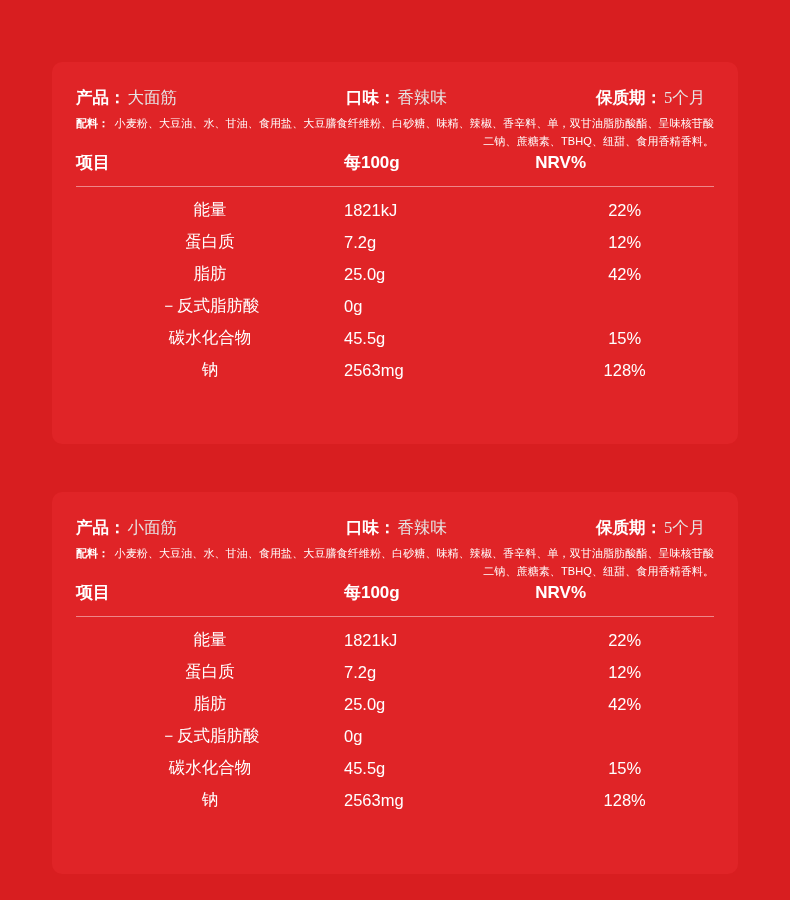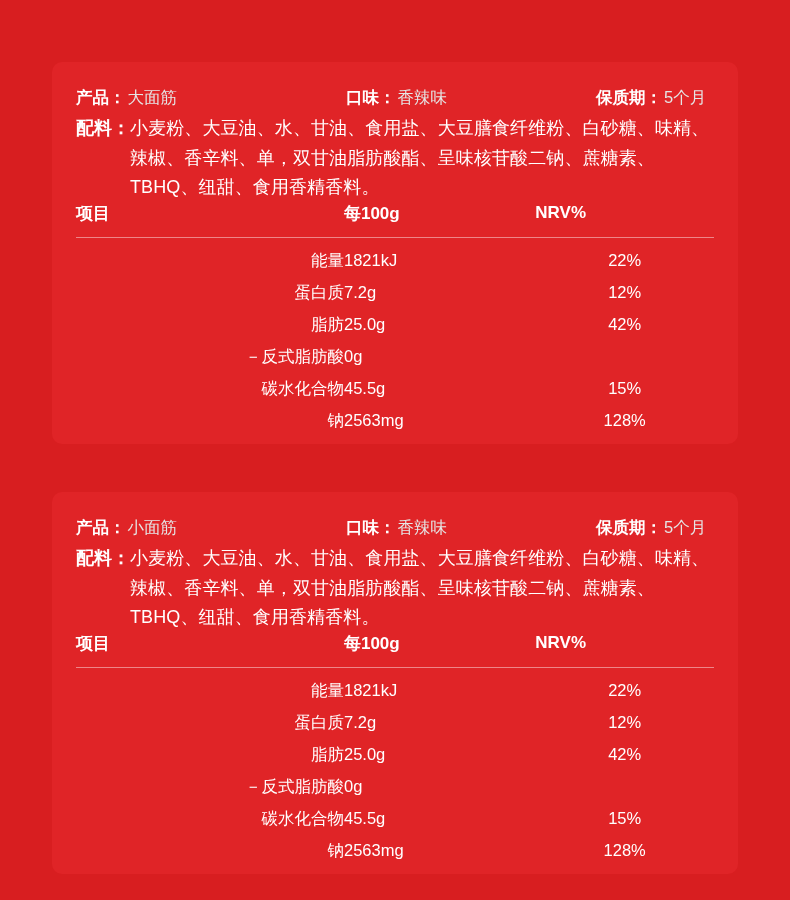--- a/index.html
+++ b/index.html
@@ -40,46 +40,47 @@
     font-size: 16.5px;
     line-height: 1.6;
     white-space: nowrap;
   }
   .head-cell {
     display: flex;
     align-items: baseline;
   }
   .head-cell.product { width: 270px; }
   .head-cell.flavor { width: 250px; }
-  .head-cell.shelf { flex: 1; }
+  .head-cell.shelf { flex: 1; font-family: Liberation Serif, serif; }
   .lbl {
     font-weight: bold;
     color: #ffffff;
   }
   .val {
     color: #e5e5e5;
     margin-left: 2px;
   }
 
   .ing-block {
     display: flex;
     align-items: flex-start;
     margin-top: 4px;
-    font-size: 18px;
+    font-size: 11px;
     line-height: 1.62;
   }
   .ing-label {
     font-weight: bold;
     flex: 0 0 auto;
     white-space: nowrap;
   }
   .ing-text {
     flex: 1 1 auto;
     color: #ffffff;
     letter-spacing: 0.1px;
+    text-align: right;
   }
 
   .nutri-table {
     width: 100%;
     border-collapse: collapse;
   }
   .nutri-table th, .nutri-table td {
     padding: 0;
     font-weight: normal;
   }
@@ -99,21 +100,21 @@
     height: 1px;
     background: rgba(255,255,255,0.45);
     width: 100%;
     margin-bottom: 7px;
   }
 
   .nutri-table tbody td {
     font-size: 16.5px;
     padding: 5px 0;
   }
-  .td-item { text-align: right; }
+  .td-item { text-align: center; }
   .td-per  { text-align: left; }
   .td-nrv  { text-align: center; }
   .indent { padding-left: 14px; }
 </style>
 </head>
 <body>
 
 <div class="page">
 
   <div class="card" id="card-0">

